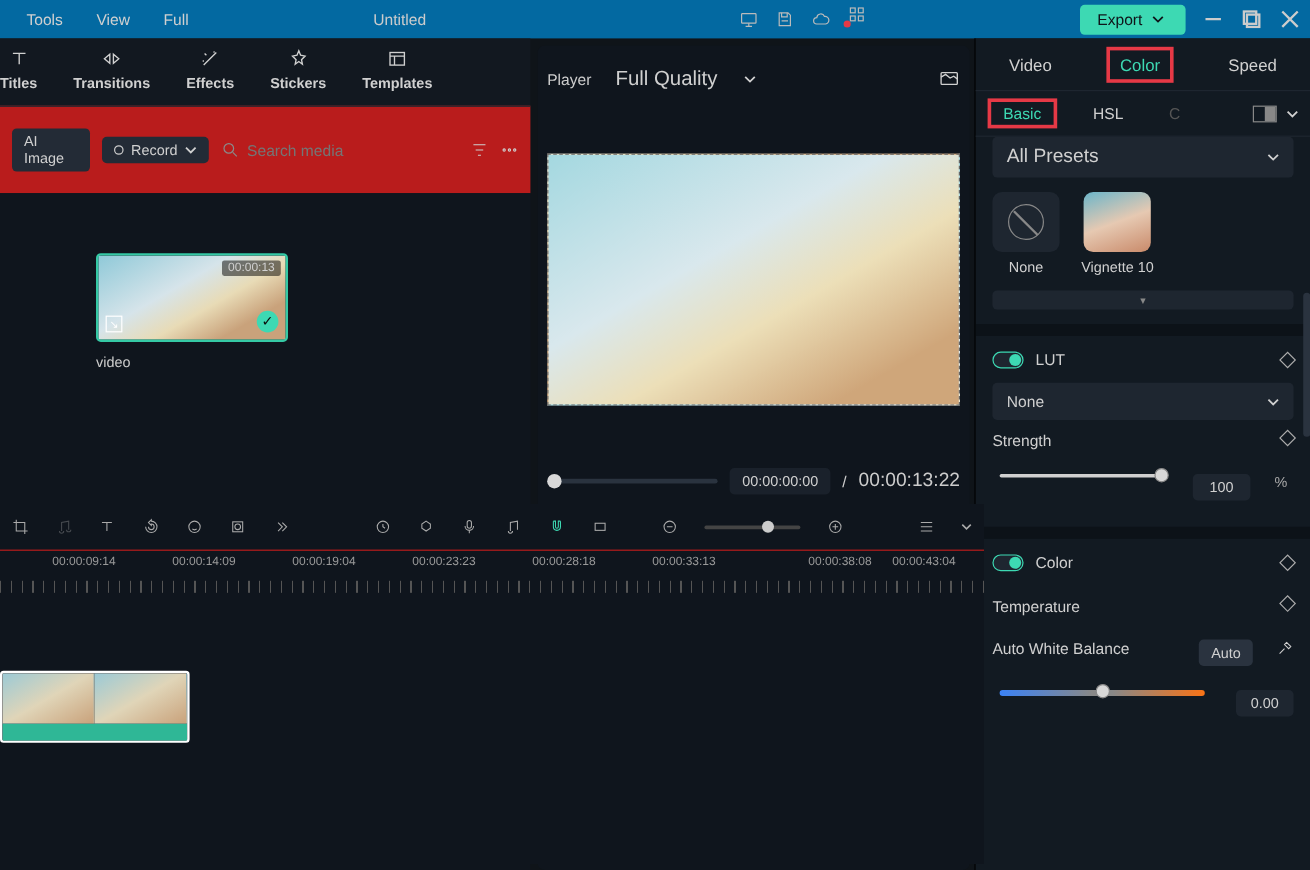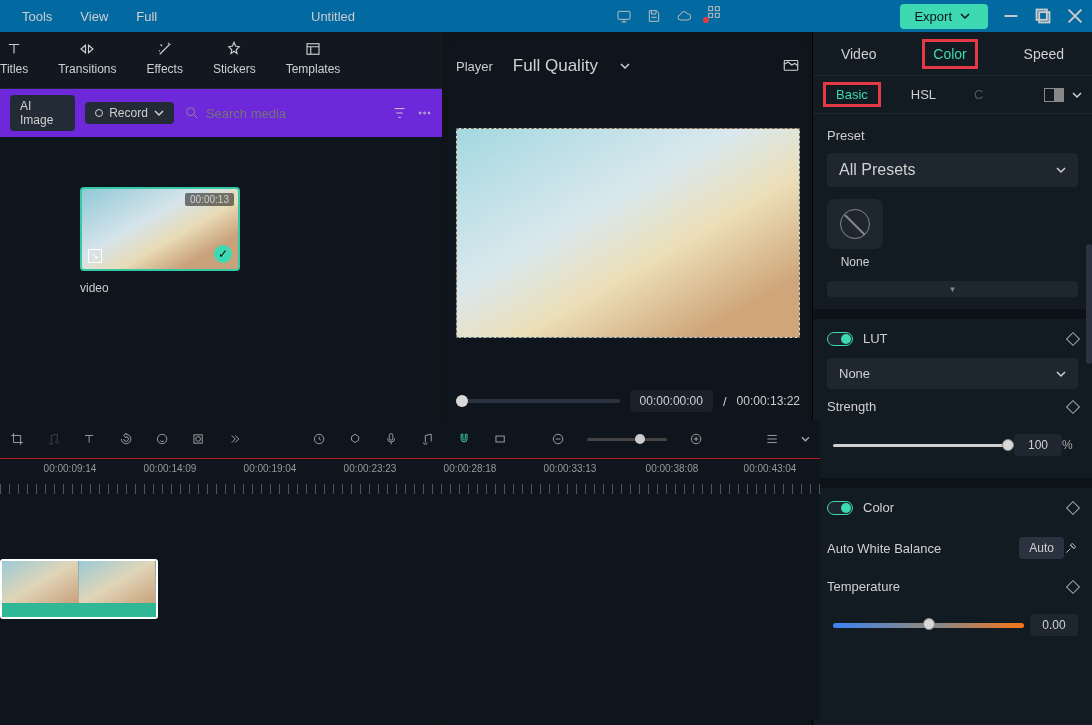--- a/index.html
+++ b/index.html
@@ -14,49 +14,49 @@
 .titlebar-icon { width: 16px; height: 16px; color: #bbb; cursor: pointer; }
 .export-btn { background: #3dd9b3; color: #0f1419; padding: 5px 18px 5px 14px; border-radius: 4px; font-weight: 500; display: inline-flex; align-items: center; gap: 8px; cursor: pointer; font-size: 13px; }
 .dot-red { width: 6px; height: 6px; background: #e63946; border-radius: 50%; position: relative; top: -6px; left: -3px; }
 .window-ctl { width: 18px; height: 18px; display: flex; align-items: center; justify-content: center; cursor: pointer; color: #ccc; }
 
 
 .main { display: grid; grid-template-columns: 442px 370px 1fr; grid-template-rows: 1fr; flex: 1; min-height: 0; }
 
 
 .left-panel { background: #121820; display: flex; flex-direction: column; border-radius: 0 0 6px 0; }
-.tool-tabs { display: flex; gap: 30px; padding: 8px 8px 8px 0; height: 56px; align-items: flex-end; }
+.tool-tabs { display: flex; gap: 30px; padding: 8px 8px 8px 0; height: 56px; align-items: flex-end; font-weight: bold; }
 .tool-tab { display: flex; flex-direction: column; align-items: center; gap: 4px; font-size: 12px; cursor: pointer; padding-bottom: 4px; }
 .tool-tab svg { width: 22px; height: 18px; }
 
-.media-toolbar { display: flex; align-items: center; gap: 10px; padding: 6px 10px; border-top: 1px solid #1e2630; background: #6d28d9; }
+.media-toolbar { display: flex; align-items: center; gap: 10px; padding: 18px 10px; border-top: 1px solid #1e2630; background: #b91c1c; }
 .pill { background: #232b36; padding: 4px 10px; border-radius: 4px; font-size: 12px; display: inline-flex; align-items: center; gap: 6px; cursor: pointer; }
 .search-wrap { display: flex; align-items: center; gap: 6px; color: #8a8a8a; flex: 1; }
 .search-input { background: transparent; border: none; color: #ccc; font-size: 13px; outline: none; flex: 1; }
 
 .media-grid { flex: 1; padding: 50px 10px 10px 80px; background: #0f151d; position: relative; }
 .thumb-card { width: 160px; }
-.thumb { width: 160px; height: 84px; border: 2px solid #35c9a5; border-radius: 4px; background: linear-gradient(150deg,#8fc9d8 0%,#d6e4ea 40%,#e8dbb6 60%,#c9a27b 80%); position: relative; overflow: hidden; }
+.thumb { width: 160px; height: 74px; border: 2px solid #35c9a5; border-radius: 4px; background: linear-gradient(150deg,#8fc9d8 0%,#d6e4ea 40%,#e8dbb6 60%,#c9a27b 80%); position: relative; overflow: hidden; }
 .thumb-dur { position: absolute; right: 4px; top: 4px; background: rgba(0,0,0,.5); padding: 1px 5px; border-radius: 2px; font-size: 10px; }
 .thumb-ok { position: absolute; right: 6px; bottom: 6px; width: 18px; height: 18px; background: #3dd9b3; border-radius: 50%; color: #0a0a0a; display: flex; align-items: center; justify-content: center; font-size: 12px; }
 .thumb-icon { position: absolute; left: 6px; bottom: 6px; width: 14px; height: 14px; border: 1px solid #fff; color: #fff; font-size: 9px; display: flex; align-items: center; justify-content: center; }
 .thumb-label { margin-top: 10px; font-size: 12px; color: #ccc; }
 
 
 .player-panel { background: #0f151d; margin: 6px 4px 0 6px; border-radius: 6px; display: flex; flex-direction: column; padding: 8px; gap: 24px; }
 .player-header { display: flex; align-items: center; gap: 20px; height: 40px; }
 .player-label { font-size: 13px; color: #ccc; }
 .quality-select { display: flex; align-items: center; gap: 22px; font-size: 17px; cursor: pointer; }
 .player-header-right { margin-left: auto; }
 .preview { margin-top: 18px; height: 210px; border: 1px dashed #666; background: linear-gradient(150deg,#a4d8e0 0%,#d9e8ed 40%,#ecdfb8 60%,#cfa67a 85%); position: relative; }
 .timebar { margin-top: 28px; display: flex; align-items: center; gap: 10px; }
 .time-track { height: 4px; background: #2a333f; border-radius: 2px; flex: 1; position: relative; }
 .time-thumb { width: 12px; height: 12px; background: #d8d8d8; border-radius: 50%; position: absolute; top: -4px; left: 0; }
 .timebox { background: #1a212b; padding: 4px 10px; border-radius: 4px; font-size: 12px; }
-.time-dur { font-size: 12px; color: #ccc; }
+.time-dur { font-size: 16px; color: #ccc; }
 .player-controls { display: flex; align-items: center; justify-content: center; gap: 22px; margin-top: 14px; color: #bbb; }
 .player-controls .ico { width: 18px; height: 18px; cursor: pointer; }
 
 
 .inspector { background: #121a22; display: flex; flex-direction: column; border-left: 1px solid #000; position: relative; }
 .insp-tabs { display: flex; justify-content: space-around; align-items: center; height: 44px; border-bottom: 1px solid #1e2630; }
 .insp-tab { font-size: 14px; padding: 6px 10px; cursor: pointer; }
 .insp-tab.active { color: #3dd9b3; }
 .highlight-red { border: 3px solid #e63946; padding: 4px 8px; }
 .sub-tabs { display: flex; align-items: center; gap: 22px; padding: 6px 10px; height: 38px; border-bottom: 1px solid #1e2630; }
@@ -78,21 +78,21 @@
 .expand-bar { margin: 8px 14px 0; height: 16px; background: #1e2630; border-radius: 4px; display: flex; align-items: center; justify-content: center; font-size: 9px; color: #888; cursor: pointer; }
 
 .divider { height: 10px; background: #0c1218; margin-top: 12px; }
 .group-header { display: flex; align-items: center; padding: 12px 14px; gap: 10px; }
 .toggle { width: 26px; height: 14px; border-radius: 8px; background: #1e2630; border: 1.5px solid #3dd9b3; position: relative; cursor: pointer; }
 .toggle::after { content: ""; width: 10px; height: 10px; background: #3dd9b3; border-radius: 50%; position: absolute; right: 1px; top: 1px; }
 .group-title { font-size: 13px; flex: 1; }
 .diamond { width: 10px; height: 10px; border: 1px solid #aaa; transform: rotate(45deg); cursor: pointer; }
 
 .dd { margin: 0 14px; background: #1e2630; padding: 8px 12px; border-radius: 4px; display: flex; align-items: center; justify-content: space-between; font-size: 13px; cursor: pointer; }
-.prop-row { display: flex; align-items: center; padding: 10px 14px; gap: 0; }
+.prop-row { display: flex; align-items: flex-start; padding: 10px 14px; gap: 20px; }
 .prop-label { font-size: 13px; flex: 0 0 auto; }
 .slider-track { height: 3px; background: #d0d0d0; border-radius: 2px; flex: 1; position: relative; margin: 0 6px; }
 .slider-thumb { width: 12px; height: 12px; background: #d8d8d8; border: 1px solid #888; border-radius: 50%; position: absolute; top: -5px; }
 .val-box { background: #1e2630; width: 48px; padding: 4px 6px; border-radius: 4px; font-size: 12px; text-align: center; }
 .unit { font-size: 12px; color: #aaa; width: 16px; }
 .auto-btn { background: #2a333f; padding: 4px 10px; border-radius: 4px; font-size: 12px; cursor: pointer; }
 .eyedropper { width: 14px; height: 14px; cursor: pointer; }
 
 .temp-track { height: 5px; flex: 1; border-radius: 3px; background: linear-gradient(90deg,#3b82f6,#888 45%,#888 55%,#f97316); position: relative; margin: 0 6px; }
 
@@ -327,34 +327,37 @@
         <div class="sub-tab" style="color:#555">C</div>
         <div class="sub-right">
           <div class="square-toggle"></div>
           <svg class="chev-down" viewBox="0 0 10 10">
               <path d="M1 3l4 4 4-4"></path>
             </svg>
         </div>
       </div>
 
       <div class="insp-body">
-        <div class="section-label">Preset</div>
         <div class="preset-select">
           <span>All Presets</span>
           <svg class="chev-down" viewBox="0 0 10 10">
               <path d="M1 3l4 4 4-4"></path>
             </svg>
         </div>
         <div class="preset-row">
           <div class="preset-item">
             <div class="preset-thumb">
                 <div class="circ-slash"></div>
               </div>
             <span>None</span>
           </div>
+          <div class="preset-item">
+            <div class="preset-thumb vig-thumb"></div>
+            <span>Vignette 10</span>
+          </div>
         </div>
         <div class="expand-bar">▾</div>
         <div class="sml-scroll"></div>
 
         <div class="divider"></div>
 
         <div class="group-header">
           <div class="toggle"></div>
           <div class="group-title">LUT</div>
           <div class="diamond"></div>
@@ -377,30 +380,30 @@
           <div class="unit">%</div>
         </div>
 
         <div class="divider"></div>
 
         <div class="group-header">
           <div class="toggle"></div>
           <div class="group-title">Color</div>
           <div class="diamond"></div>
         </div>
+        <div class="prop-row" style="justify-content:space-between">
+          <div class="prop-label">Temperature</div>
+          <div class="diamond"></div>
+        </div>
         <div class="prop-row">
           <div class="prop-label" style="flex:1">Auto White Balance</div>
           <div class="auto-btn">Auto</div>
           <svg class="eyedropper" viewBox="0 0 24 24">
               <path d="M4 20l7-7M14 4l6 6-3 3-6-6zM11 7l6 6"></path>
             </svg>
-        </div>
-        <div class="prop-row" style="justify-content:space-between">
-          <div class="prop-label">Temperature</div>
-          <div class="diamond"></div>
         </div>
         <div class="prop-row">
           <div class="temp-track">
             <div class="slider-thumb" style="left:calc(50% - 6px)"></div>
           </div>
           <div class="val-box">0.00</div>
         </div>
       </div>
 
     </div>
@@ -474,21 +477,21 @@
           </svg>
       </div>
 
       <div class="ruler">
         <div class="ruler-tick" style="left:70px">00:00:09:14</div>
         <div class="ruler-tick" style="left:170px">00:00:14:09</div>
         <div class="ruler-tick" style="left:270px">00:00:19:04</div>
         <div class="ruler-tick" style="left:370px">00:00:23:23</div>
         <div class="ruler-tick" style="left:470px">00:00:28:18</div>
         <div class="ruler-tick" style="left:570px">00:00:33:13</div>
-        <div class="ruler-tick" style="left:672px">00:00:38:08</div>
+        <div class="ruler-tick" style="left:700px">00:00:38:08</div>
         <div class="ruler-tick" style="left:770px">00:00:43:04</div>
         <div class="ruler-marks"></div>
       </div>
 
       <div class="tracks">
         <div class="clip">
           <div class="clip-vid">
               <div></div>
               <div></div>
             </div>

